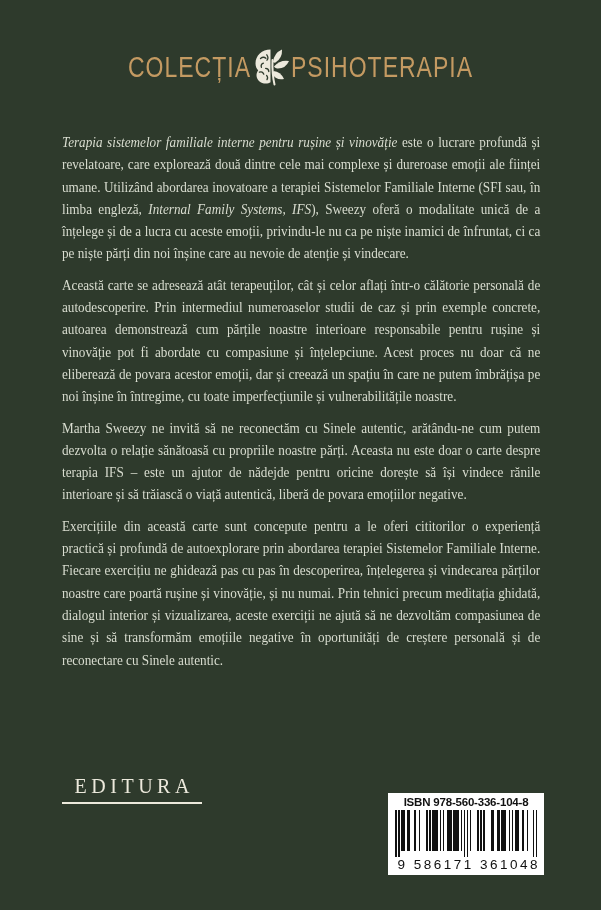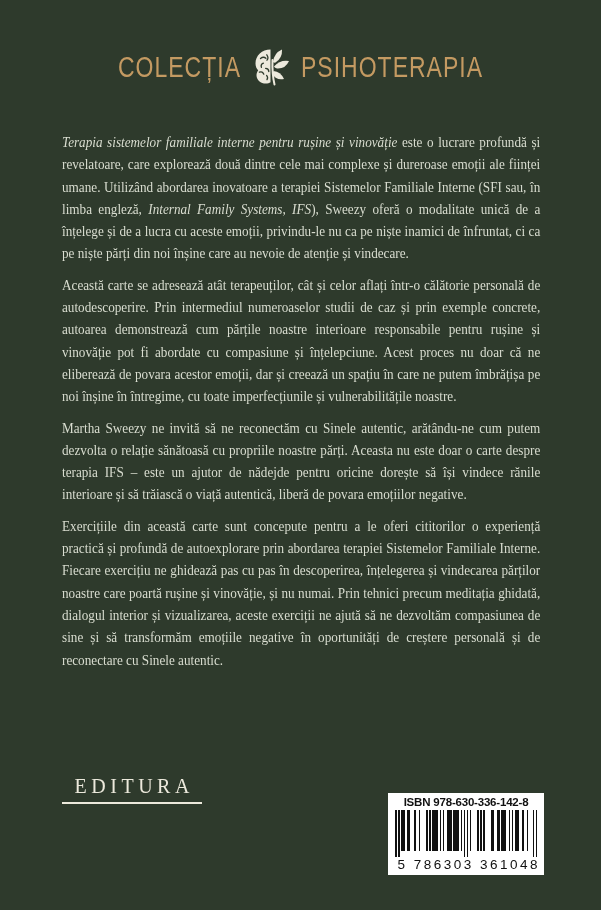--- a/index.html
+++ b/index.html
@@ -18,21 +18,21 @@
     background:#555;
   }
   .cover{
     position:relative;width:601px;height:910px;
     background:var(--background);
   }
 
   
   .collection-header{
     position:absolute;top:44px;left:0;width:601px;height:46px;
-    display:flex;align-items:center;justify-content:center;gap:10px;
+    display:flex;align-items:center;justify-content:center;
     color:var(--header-gold);
   }
   .collection-header .word{
     font-family:"Liberation Sans", sans-serif;
     font-size:23px;letter-spacing:1px;font-weight:400;
     transform:scaleY(1.25);
     white-space:nowrap;
   }
   .brain-leaf{width:40px;height:42px;flex:0 0 auto;}
 
@@ -105,21 +105,21 @@
     <p>Martha Sweezy ne invită să ne reconectăm cu Sinele autentic, arătându-ne cum putem dezvolta o relație sănătoasă cu propriile noastre părți. Aceasta nu este doar o carte despre terapia IFS – este un ajutor de nădejde pentru oricine dorește să își vindece rănile interioare și să trăiască o viață autentică, liberă de povara emoțiilor negative.</p>
     <p>Exercițiile din această carte sunt concepute pentru a le oferi cititorilor o experiență practică și profundă de autoexplorare prin abordarea terapiei Sistemelor Familiale Interne. Fiecare exercițiu ne ghidează pas cu pas în descoperirea, înțelegerea și vindecarea părților noastre care poartă rușine și vinovăție, și nu numai. Prin tehnici precum meditația ghidată, dialogul interior și vizualizarea, aceste exerciții ne ajută să ne dezvoltăm compasiunea de sine și să transformăm emoțiile negative în oportunități de creștere personală și de reconectare cu Sinele autentic.</p>
   </main>
 
   <div class="publisher">
     <div class="line1">EDITURA</div>
     <div class="rule"></div>
   </div>
 
   <div class="barcode-box">
-    <div class="isbn-label">ISBN 978-630-336-142-8</div>
+    <div class="isbn-label">ISBN 978-560-336-104-8</div>
     <div class="bars">
       <svg viewBox="0 0 95 29" preserveAspectRatio="none" shape-rendering="crispEdges">
           <rect x="0" y="0" width="1.02" height="29" fill="#111111"></rect>
           <rect x="2" y="0" width="1.02" height="29" fill="#111111"></rect>
           <rect x="4" y="0" width="1.02" height="25.5" fill="#111111"></rect>
           <rect x="5" y="0" width="1.02" height="25.5" fill="#111111"></rect>
           <rect x="6" y="0" width="1.02" height="25.5" fill="#111111"></rect>
           <rect x="8" y="0" width="1.02" height="25.5" fill="#111111"></rect>
           <rect x="9" y="0" width="1.02" height="25.5" fill="#111111"></rect>
           <rect x="13" y="0" width="1.02" height="25.5" fill="#111111"></rect>
@@ -157,16 +157,16 @@
           <rect x="78" y="0" width="1.02" height="25.5" fill="#111111"></rect>
           <rect x="80" y="0" width="1.02" height="25.5" fill="#111111"></rect>
           <rect x="81" y="0" width="1.02" height="25.5" fill="#111111"></rect>
           <rect x="82" y="0" width="1.02" height="25.5" fill="#111111"></rect>
           <rect x="85" y="0" width="1.02" height="25.5" fill="#111111"></rect>
           <rect x="88" y="0" width="1.02" height="25.5" fill="#111111"></rect>
           <rect x="92" y="0" width="1.02" height="29" fill="#111111"></rect>
           <rect x="94" y="0" width="1.02" height="29" fill="#111111"></rect>
         </svg>
     </div>
-    <div class="barcode-digits">5 786303 361048</div>
+    <div class="barcode-digits">9 586171 361048</div>
   </div>
 
 </div>
 
 </body></html>

